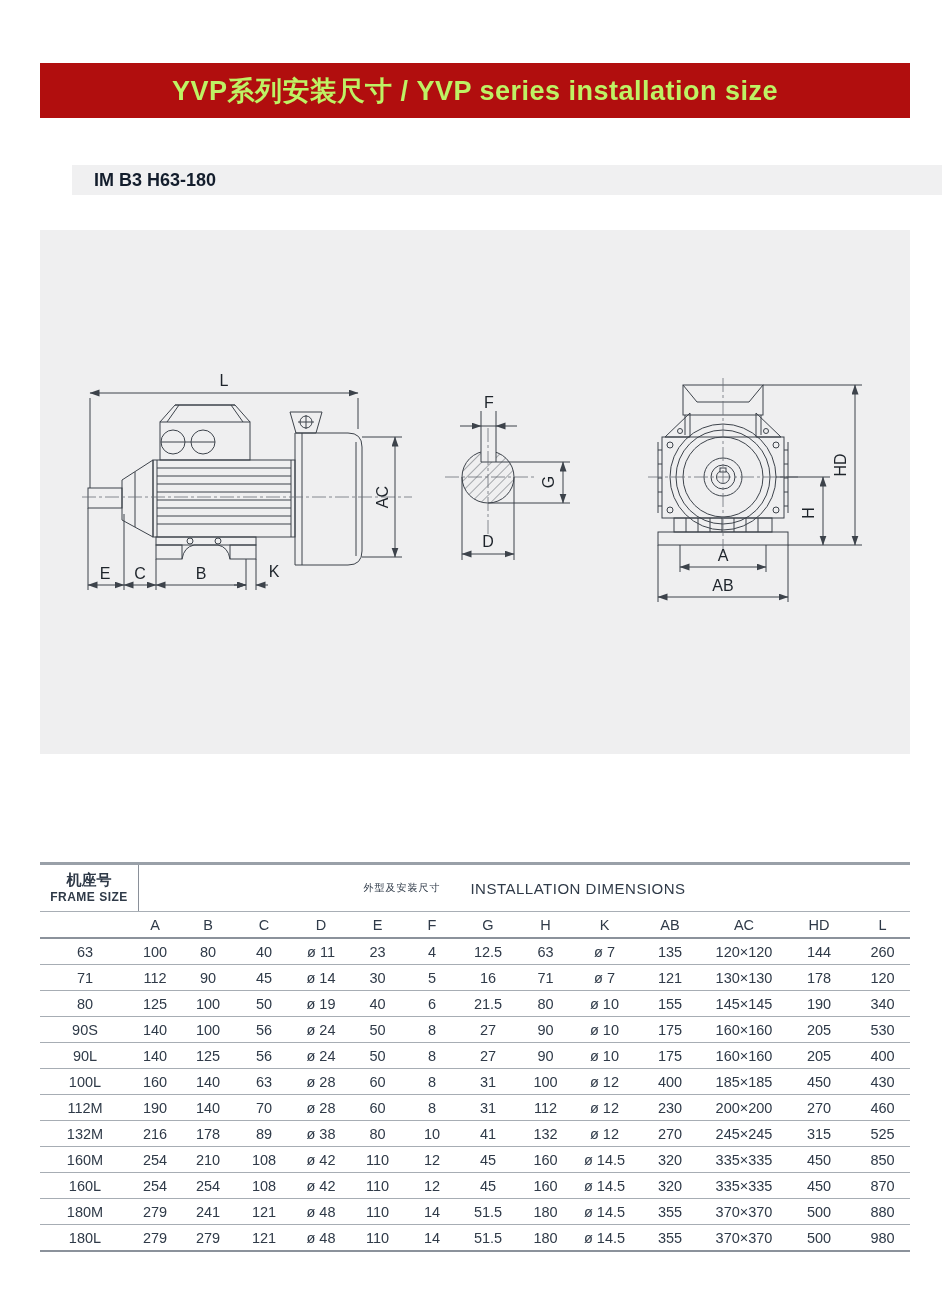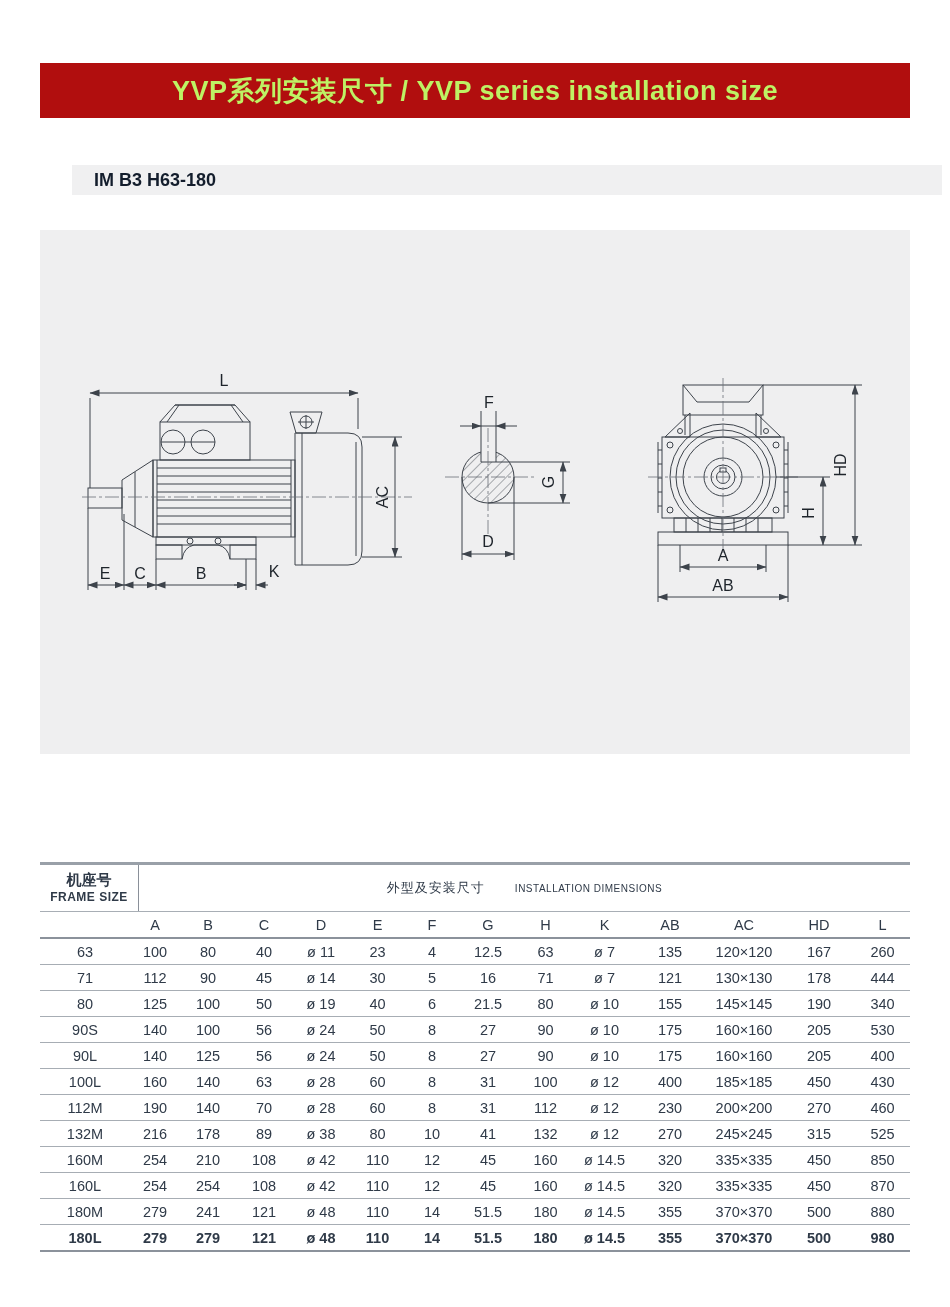--- a/index.html
+++ b/index.html
@@ -12,27 +12,27 @@
           background:#f0f0f1;display:flex;align-items:center;
           font-size:18px;font-weight:bold;color:#131d2c;box-sizing:border-box;padding-left:22px;margin-left:32px;}
   .draw-panel{position:absolute;left:40px;top:230px;width:870px;height:524px;background:#efeff0;}
   .tbl-wrap{position:absolute;left:40px;top:862px;width:870px;}
   .tbl-band{display:flex;border-top:3px solid #99a0a8;border-bottom:1px solid #a8aeb5;height:50px;box-sizing:border-box;}
   .tbl-band .frame-cell{width:99px;border-right:1px solid #8a9099;display:flex;flex-direction:column;
           align-items:center;justify-content:center;line-height:1.25;box-sizing:border-box;font-weight:bold;}
   .tbl-band .frame-zh{font-size:15px;}
   .tbl-band .frame-en{font-size:12px;letter-spacing:.5px;}
   .tbl-band .span-cell{flex:1;display:flex;align-items:center;justify-content:center;gap:30px;}
-  .tbl-band .span-zh{font-size:13px;letter-spacing:1px;}
-  .tbl-band .span-en{font-size:10px;letter-spacing:.5px;}
+  .tbl-band .span-zh{font-size:10px;letter-spacing:1px;}
+  .tbl-band .span-en{font-size:15px;letter-spacing:.5px;}
   table.dims{width:870px;border-collapse:collapse;table-layout:fixed;}
   table.dims td{text-align:center;font-size:14.5px;color:#2f3a48;padding:0;height:25px;white-space:nowrap;}
   table.dims thead td{height:25px;border-bottom:2px solid #8b929b;font-size:14.5px;}
   table.dims tbody td{border-bottom:1px solid #a7adb4;}
-  table.dims tbody tr:last-child td{border-bottom:2px solid #8b929b;font-weight:bold;}
+  table.dims tbody tr:last-child td{border-bottom:2px solid #8b929b;}
   svg text{font-family:"Liberation Sans",sans-serif;font-size:16px;fill:#1e242b;}
 </style>
 </head>
 <body>
 
 <div class="page">
 
   <div class="banner" id="banner" style="background: rgb(177, 14, 14); color: #bef264;">
     <span>YVP系列安装尺寸 / YVP series installation size</span>
   </div>
@@ -276,38 +276,38 @@
             <td>80</td>
             <td>40</td>
             <td>ø 11</td>
             <td>23</td>
             <td>4</td>
             <td>12.5</td>
             <td>63</td>
             <td>ø 7</td>
             <td>135</td>
             <td>120×120</td>
-            <td>167</td>
+            <td>144</td>
             <td>260</td>
           </tr>
           <tr>
             <td>71</td>
             <td>112</td>
             <td>90</td>
             <td>45</td>
             <td>ø 14</td>
             <td>30</td>
             <td>5</td>
             <td>16</td>
             <td>71</td>
             <td>ø 7</td>
             <td>121</td>
             <td>130×130</td>
             <td>178</td>
-            <td>444</td>
+            <td>120</td>
           </tr>
           <tr>
             <td>80</td>
             <td>125</td>
             <td>100</td>
             <td>50</td>
             <td>ø 19</td>
             <td>40</td>
             <td>6</td>
             <td>21.5</td>

